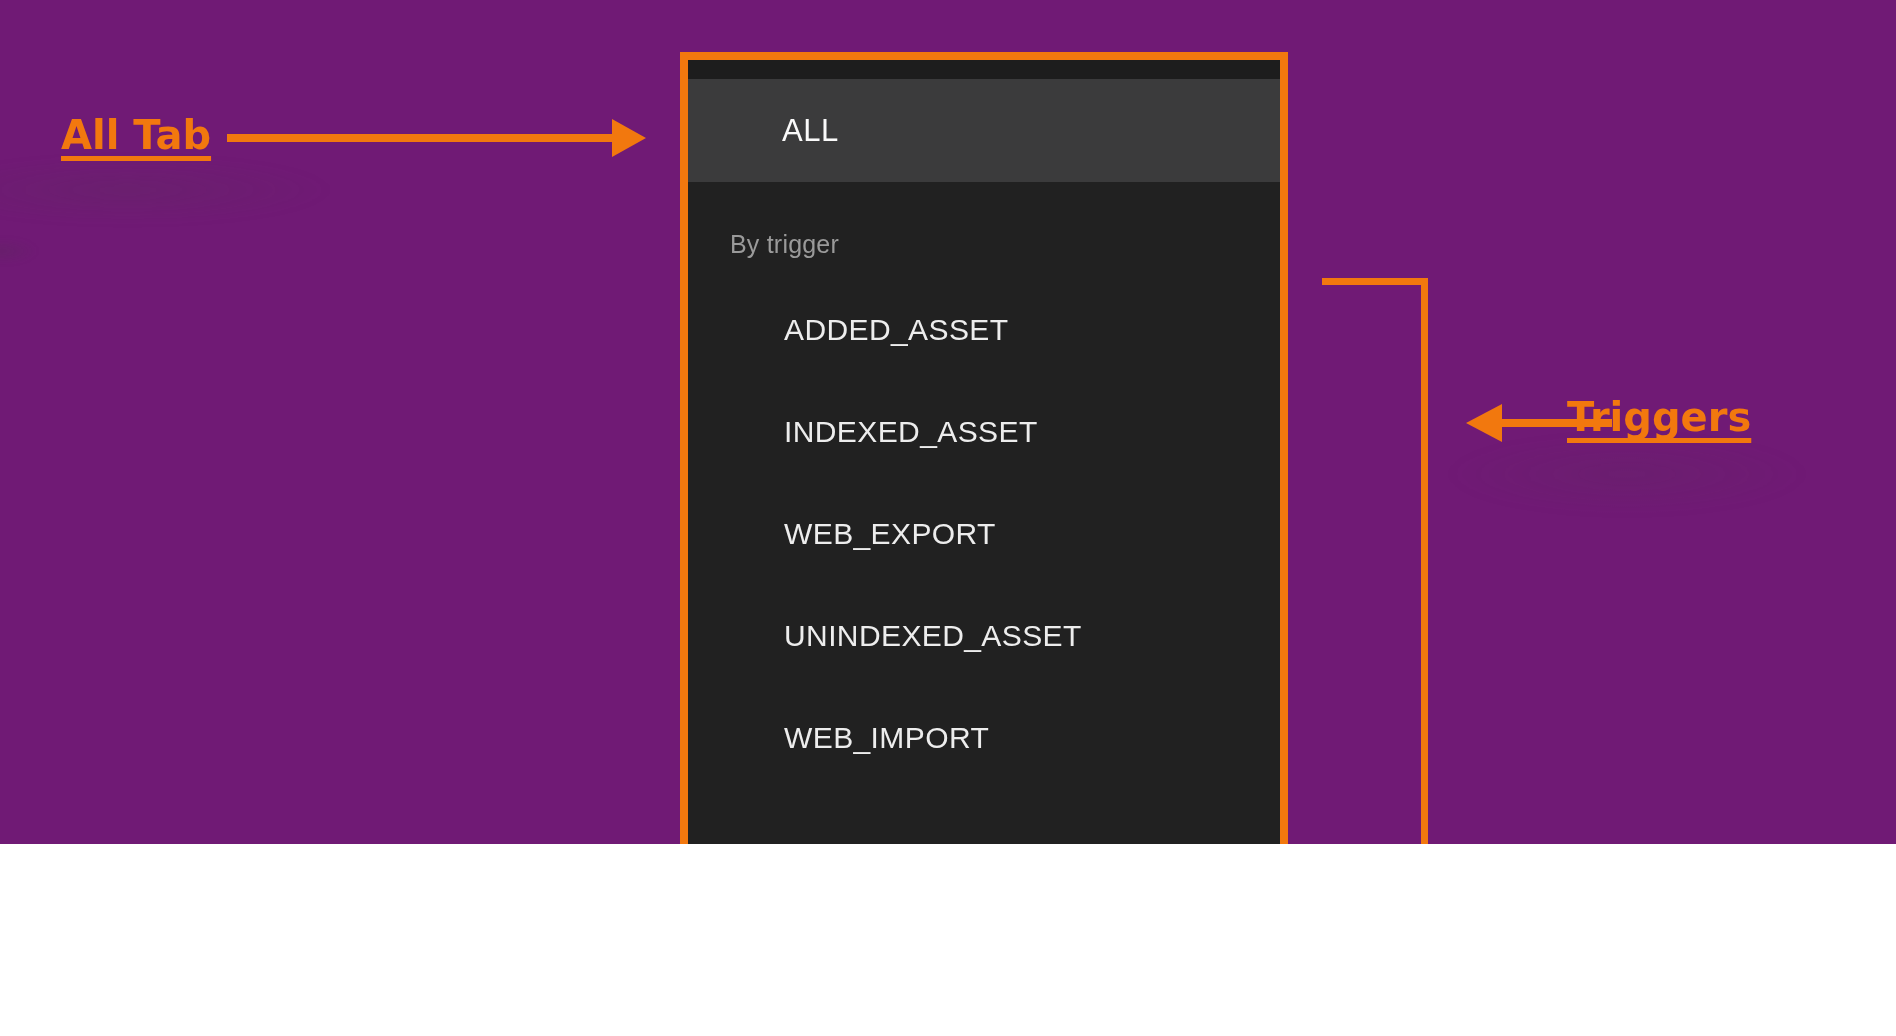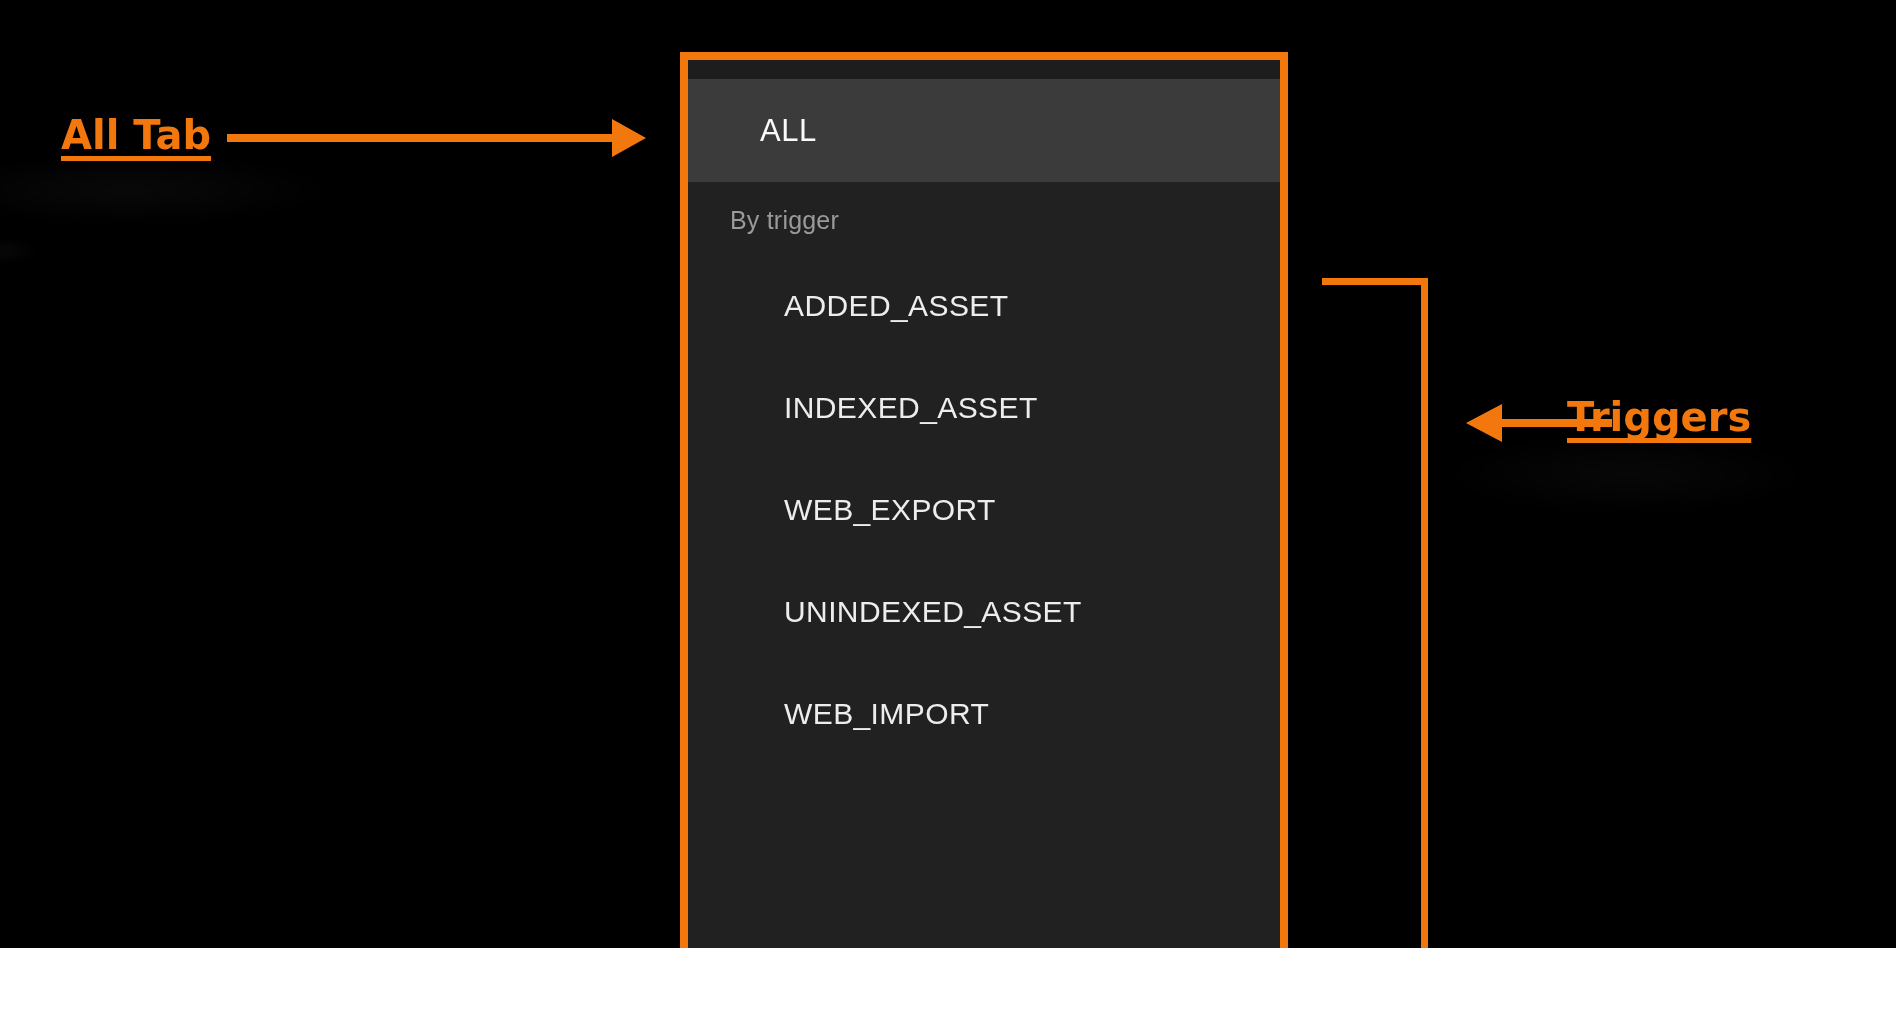--- a/index.html
+++ b/index.html
@@ -8,22 +8,22 @@
     --panel-strip:#1D1D1D;
     --selected-row:#3B3B3C;
     --selected-text:#FAFAFA;
     --item-text:#EDEDED;
     --section-text:#9A9A9A;
   }
   *{margin:0;padding:0;box-sizing:border-box;}
   html,body{background:#ffffff;}
   .stage{
     position:relative;
-    width:1896px;height:948px;
-    background:#000000;
+    width:1896px;height:844px;
+    background:#701a75;
     overflow:hidden;
     font-family:"Liberation Sans",sans-serif;
   }
 
   
   .blob{position:absolute;pointer-events:none;}
   .blob-left{
     left:-70px;top:150px;width:520px;height:95px;
     background:radial-gradient(ellipse 55% 50% at 38% 42%,rgba(70,70,70,0.13),rgba(70,70,70,0) 72%);
     filter:blur(5px);
@@ -88,25 +88,25 @@
     border:8px solid var(--accent);
   }
   .panel-strip{height:19px;background:var(--panel-strip);}
   .row-all{
     height:103px;
     background:var(--selected-row);
     color:var(--selected-text);
     font-size:31px;
     letter-spacing:0.5px;
     display:flex;align-items:center;
-    padding-left:72px;
+    padding-left:94px;
     cursor:default;
   }
   .section-label{
-    margin-top:24px;
+    margin-top:48px;
     padding-left:42px;
     color:var(--section-text);
     font-size:25px;
     letter-spacing:0.2px;
   }
   .items{margin-top:20px;}
   .item{
     height:102px;
     display:flex;align-items:center;
     padding-left:96px;

